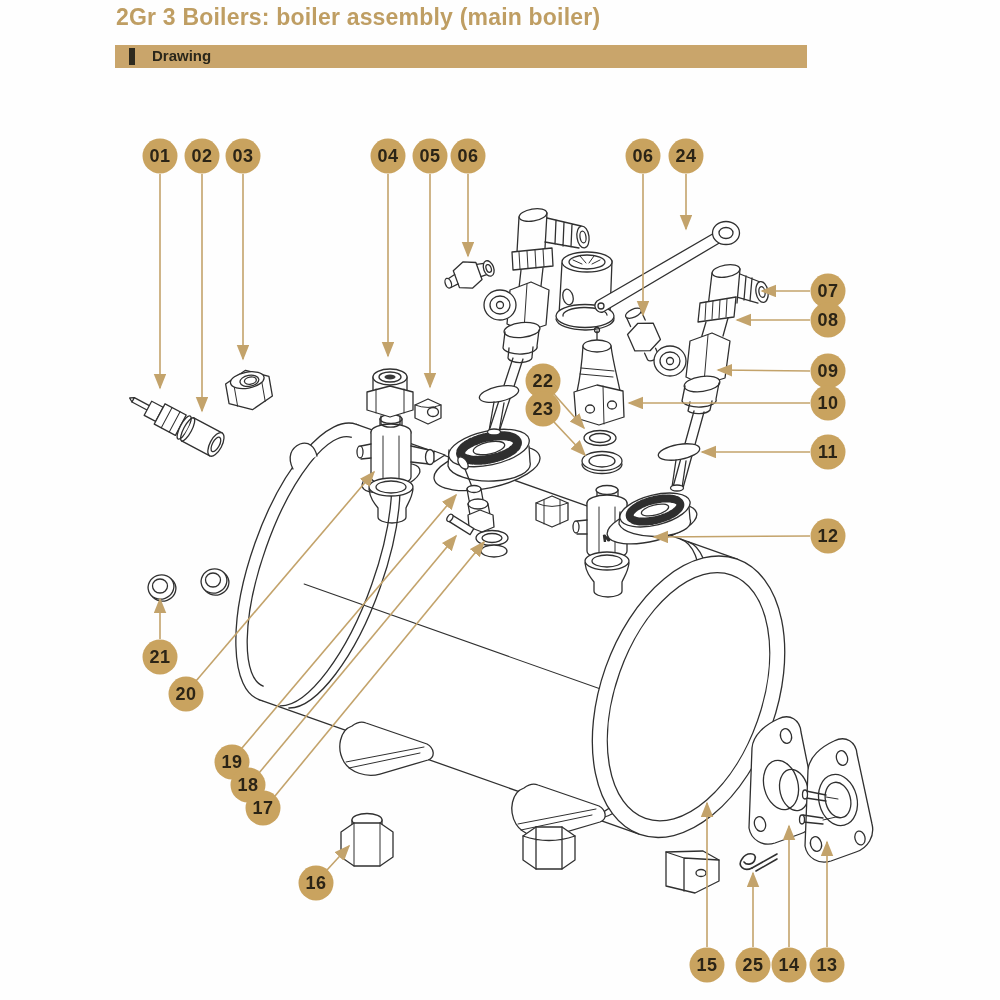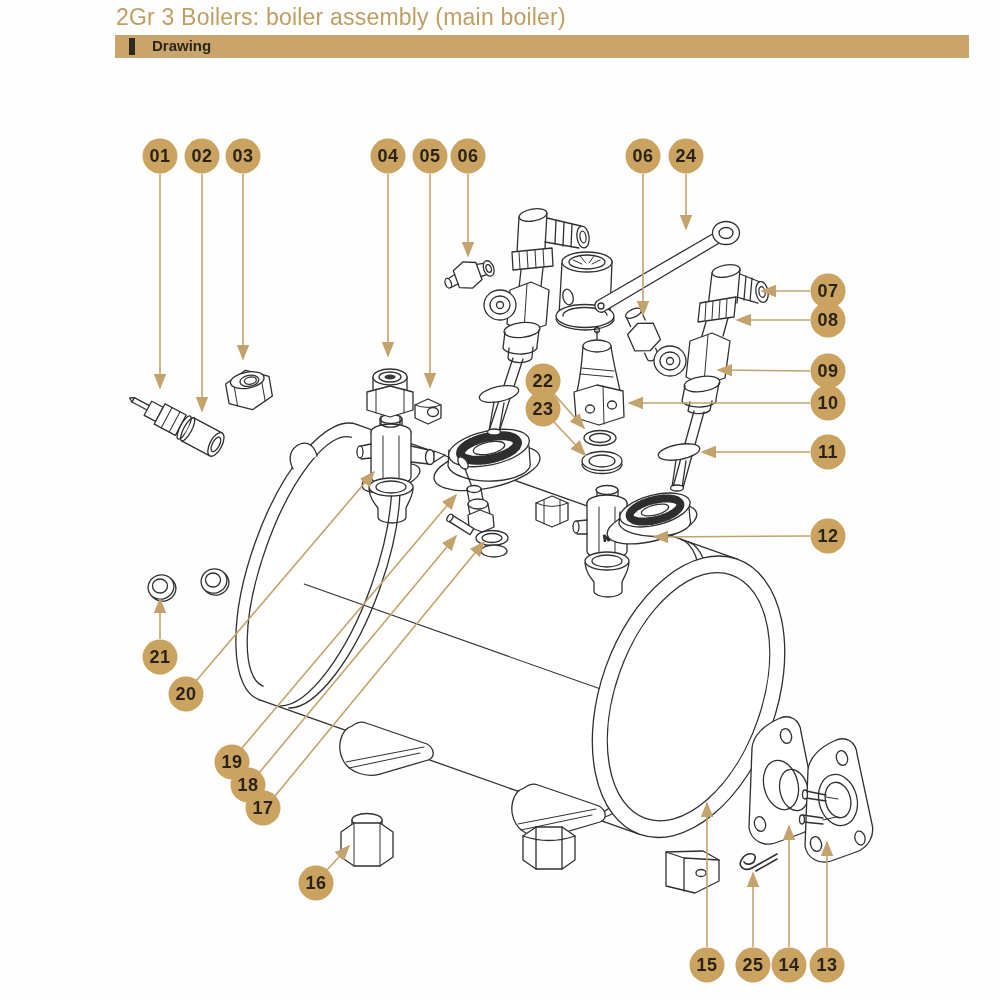--- a/index.html
+++ b/index.html
@@ -1,20 +1,20 @@
 <!DOCTYPE html>
 <html><head>
 <meta charset="utf-8">
 <style>
   html,body{margin:0;padding:0;background:#fff;}
   .canvas{position:relative;width:1000px;height:1000px;background:#fefefe;overflow:hidden;
           font-family:"Liberation Sans", sans-serif;}
   .page-title{position:absolute;left:116px;top:4px;font-size:23px;letter-spacing:.2px;
-              color:#BF9E63;font-weight:400;}
-  .section-bar{position:absolute;left:115px;top:35px;width:854px;height:23px;background:#C9A56B;}
+              color:#BF9E63;font-weight:700;}
+  .section-bar{position:absolute;left:115px;top:45px;width:692px;height:23px;background:#C9A56B;}
   .section-tick{position:absolute;left:14px;top:3px;width:6px;height:17px;background:#2E2A1E;}
   .section-label{position:absolute;left:37px;top:2px;font-size:15px;font-weight:600;color:#2B271B;}
   svg{position:absolute;left:0;top:0;}
   .ink{stroke:#303030;stroke-width:1.3;fill:none;stroke-linecap:round;stroke-linejoin:round;}
   .fw{fill:#ffffff;}
   .dk{fill:#3A3A3A;stroke:none;}
   .knurl{stroke:#2E2E2E;fill:none;stroke-dasharray:2.2 2.1;}
   .leader{stroke:#C3A36B;stroke-width:1.6;fill:none;}
   .badge circle{fill:#C9A35F;}
   .badge text{font-family:"Liberation Sans",sans-serif;font-size:18px;font-weight:600;

